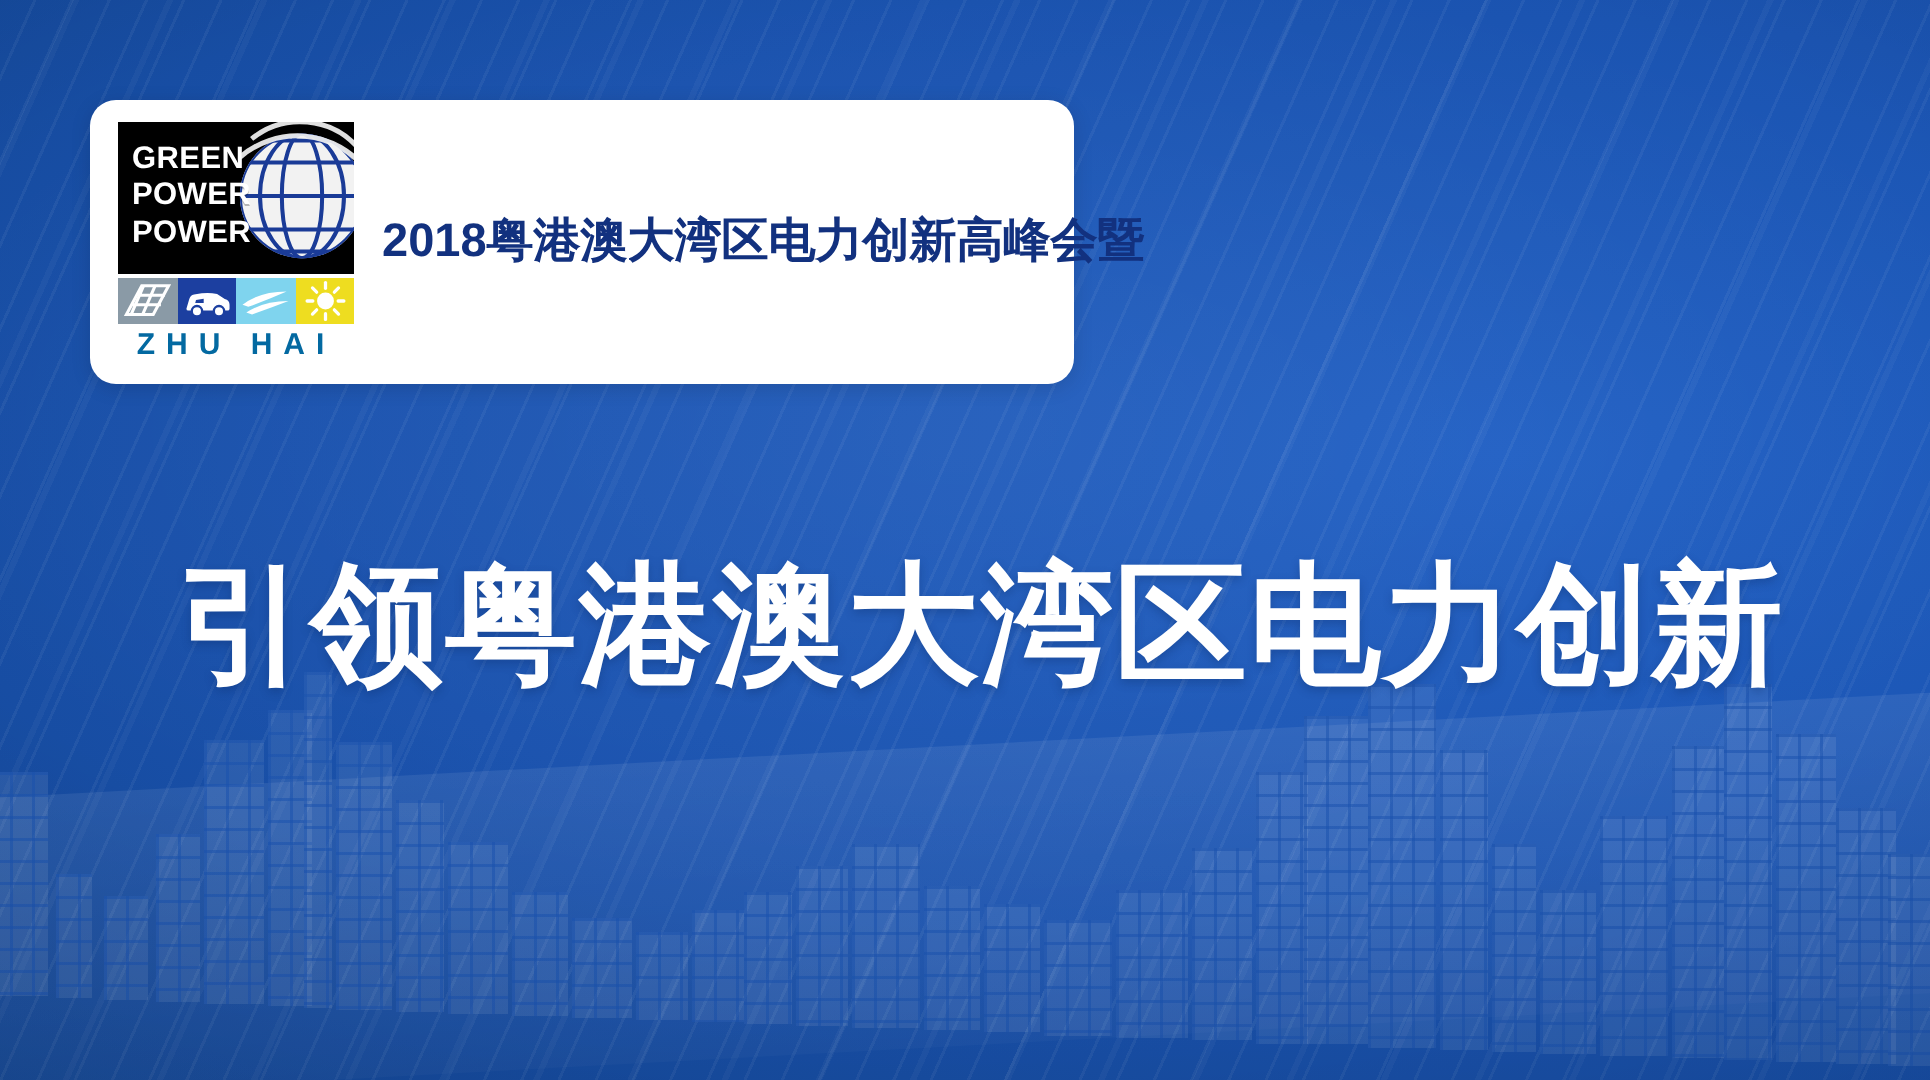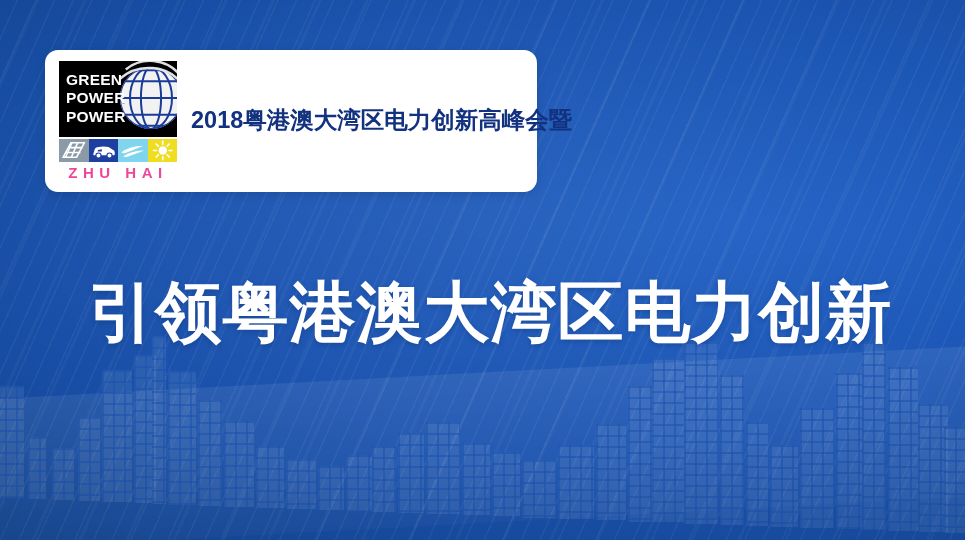--- a/index.html
+++ b/index.html
@@ -80,21 +80,21 @@
   .globe{
     position:absolute;right:-16px;top:-6px;width:84px;height:86px;z-index:2;opacity:.95;
   }
   .tiles{display:flex;height:23px;margin-top:2px;}
   .tile{flex:1;position:relative;overflow:hidden;}
   .t-solar{background:#8a9aa6;}
   .t-car{background:#1c3fa0;}
   .t-wind{background:#7fd4ee;}
   .t-sun{background:#eedd20;}
   .zhuhai{
-    text-align:center;color:#ec4899;font-weight:bold;
+    text-align:center;color:#0369a1;font-weight:bold;
     font-size:15px;letter-spacing:5.5px;margin-top:3px;line-height:1.1;
     font-family:"Liberation Sans",sans-serif;
   }
   .card-text{
     flex:1;display:flex;flex-direction:column;justify-content:flex-start;
     padding-left:14px;padding-right:10px;
   }
   .card-line{
     color:#12317f;font-weight:bold;font-size:23.5px;letter-spacing:0px;
     white-space:nowrap;line-height:1;

